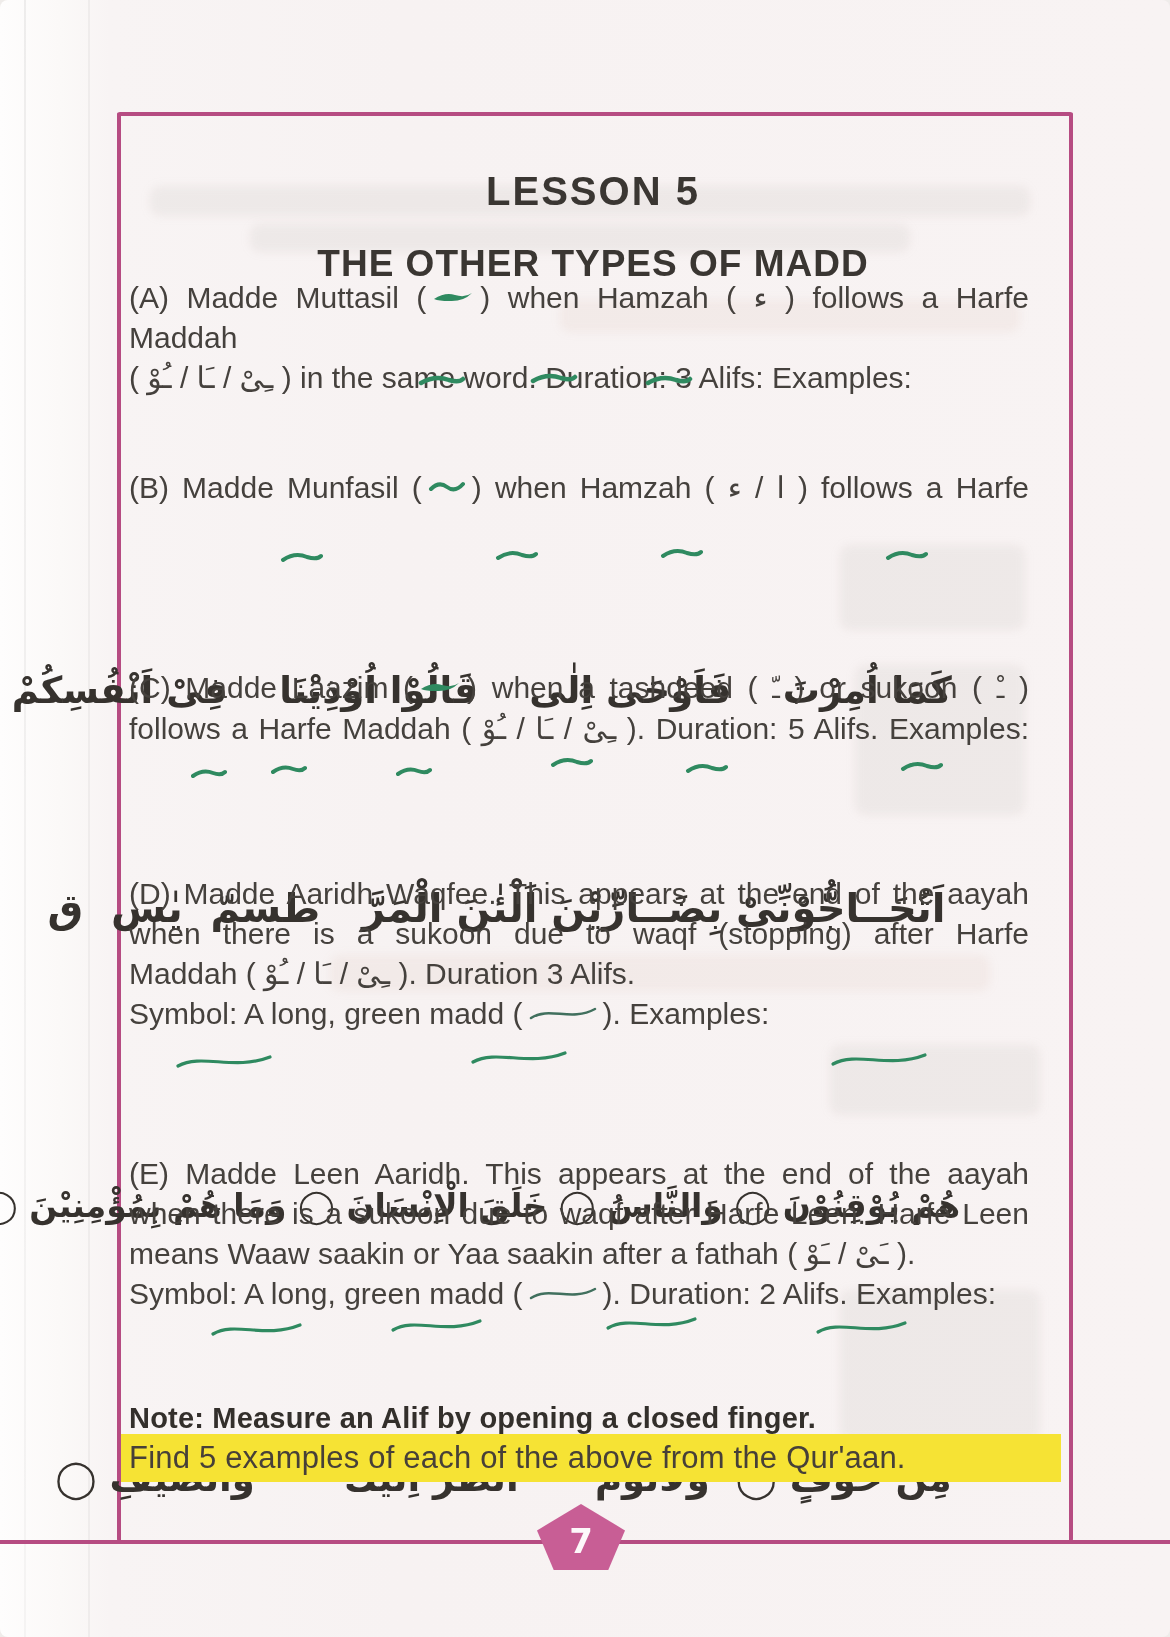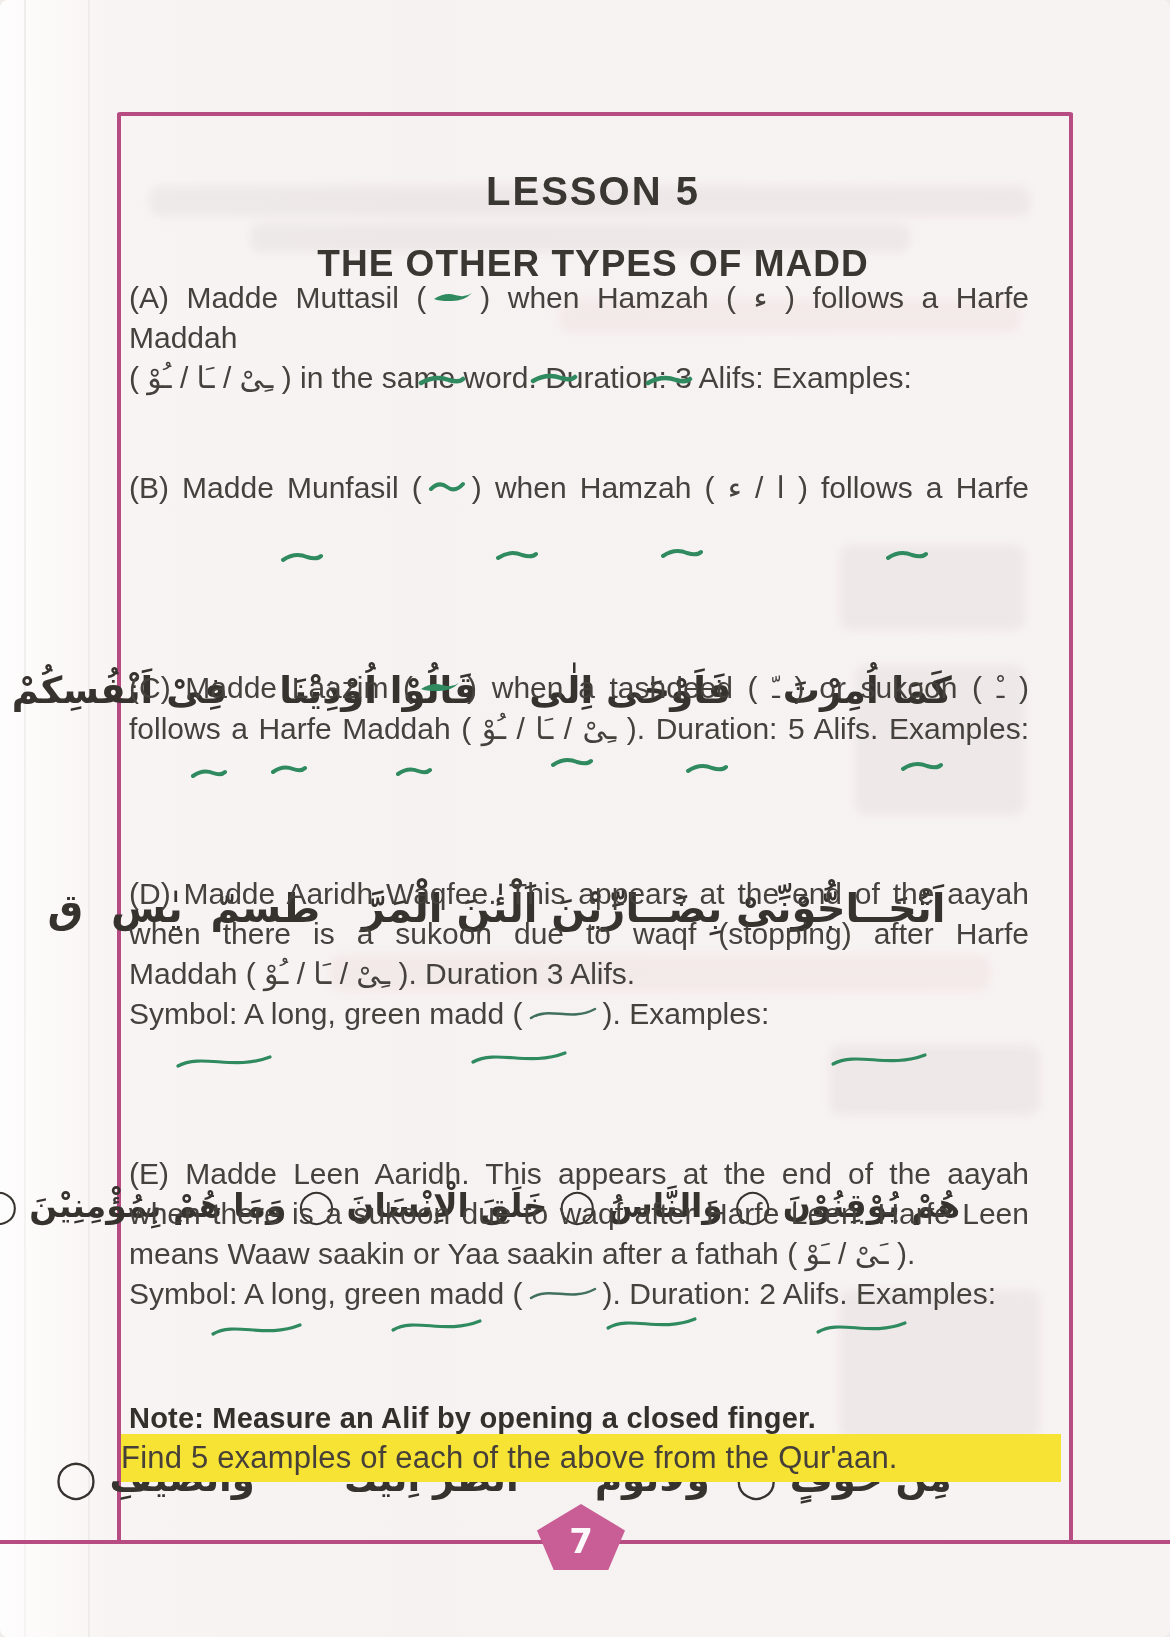--- a/index.html
+++ b/index.html
@@ -48,21 +48,21 @@
   }
   .arabic .stop{font-size:20px;vertical-align:super;margin:0 2px;}
   .mark{position:absolute;pointer-events:none;}
 
   .note{position:absolute;left:8px;top:1286px;width:900px;
     font-size:29px;font-weight:700;color:#332f2b;letter-spacing:.2px;}
   .highlight-band{
     position:absolute;left:0;top:1318px;width:940px;height:48px;
     background:#f6e334;display:flex;align-items:center;
   }
-  .highlight-band span{font-size:31px;color:#474038;padding-left:0;letter-spacing:.2px;}
+  .highlight-band span{font-size:31px;color:#474038;padding-left:8px;letter-spacing:.2px;}
 
   .pentagon{
     position:absolute;left:537px;top:1504px;width:88px;height:66px;
     background:#c85e95;z-index:5;
     clip-path:polygon(50% 0%,100% 40%,81% 100%,19% 100%,0% 40%);
     display:flex;align-items:center;justify-content:center;
   }
   .pentagon span{color:#fdf8fa;font-size:34px;font-weight:700;
     font-family:"DejaVu Sans",sans-serif;margin-top:8px;}
 </style>

